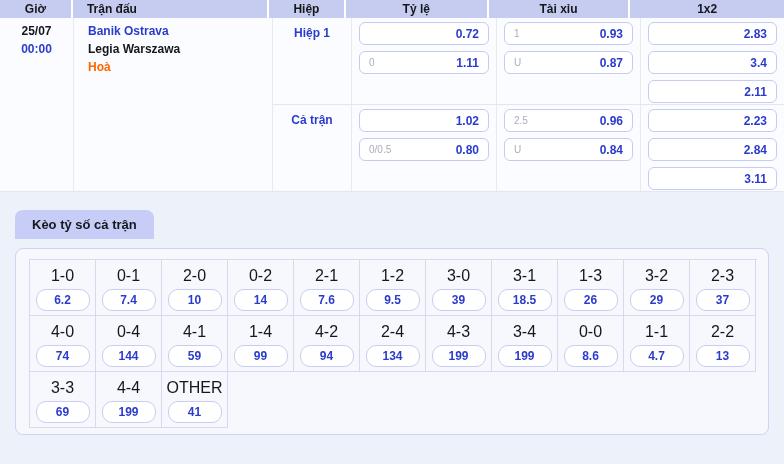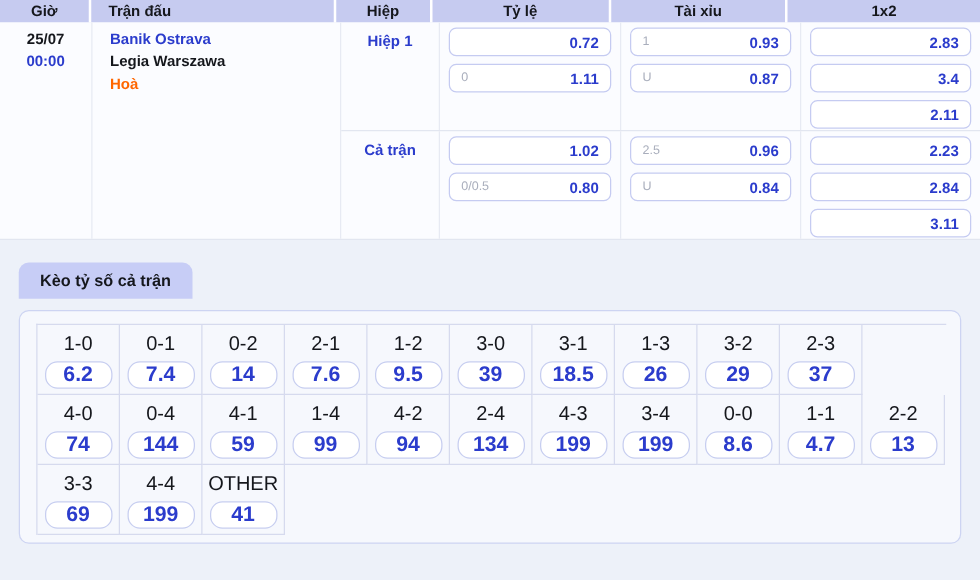--- a/index.html
+++ b/index.html
@@ -80,21 +80,21 @@
   .g-cell{
     box-sizing:border-box;width:66px;height:56px;
     border-right:1px solid var(--grid-border);border-bottom:1px solid var(--grid-border);
     display:flex;flex-direction:column;align-items:center;
   }
   .g-score{margin-top:7px;font-size:16px;color:var(--ink);}
   .g-btn{
     box-sizing:border-box;margin-top:4px;width:54px;height:22px;background:#fff;
     border:1px solid #c7cef0;border-radius:10px;
     display:flex;align-items:center;justify-content:center;
-    font-size:17px;font-weight:bold;color:var(--blue);cursor:pointer;
+    font-size:12px;font-weight:bold;color:var(--blue);cursor:pointer;
   }
 </style>
 </head>
 <body>
 
 
 
 <div class="odds-table">
   <div class="hdr">
     <div class="hdr-cell w-time">Giờ</div>
@@ -192,20 +192,24 @@
       <div class="g-row">
         <div class="g-cell">
           <div class="g-score">1-0</div>
           <div class="g-btn">6.2</div>
         </div>
         <div class="g-cell">
           <div class="g-score">0-1</div>
           <div class="g-btn">7.4</div>
         </div>
         <div class="g-cell">
+          <div class="g-score">2-0</div>
+          <div class="g-btn">10</div>
+        </div>
+        <div class="g-cell">
           <div class="g-score">0-2</div>
           <div class="g-btn">14</div>
         </div>
         <div class="g-cell">
           <div class="g-score">2-1</div>
           <div class="g-btn">7.6</div>
         </div>
         <div class="g-cell">
           <div class="g-score">1-2</div>
           <div class="g-btn">9.5</div>

